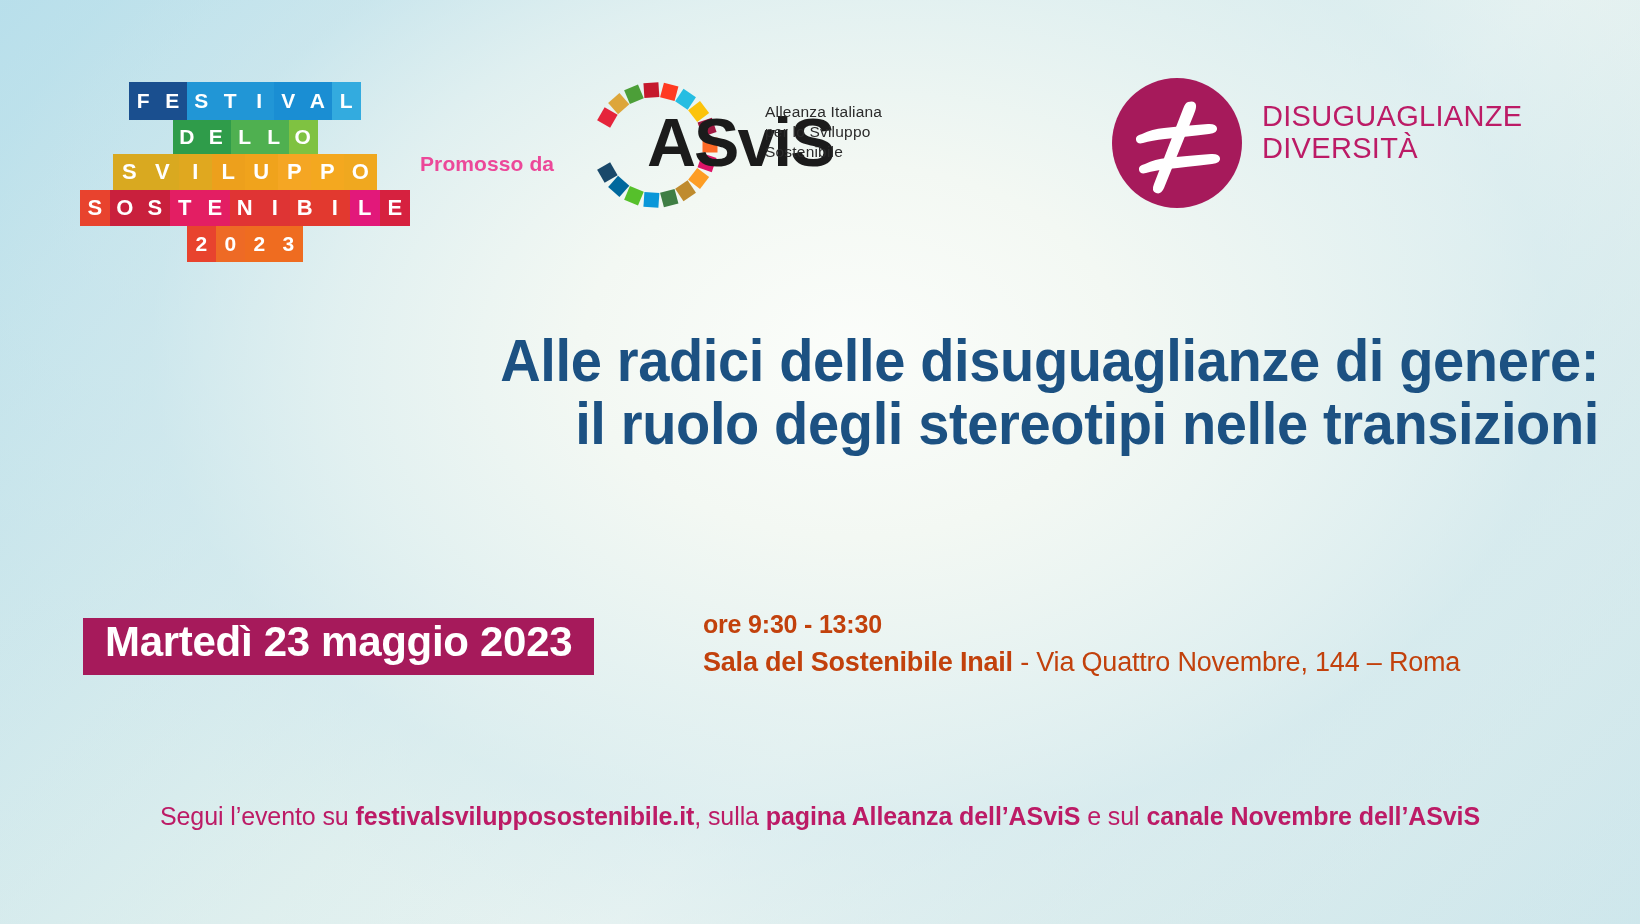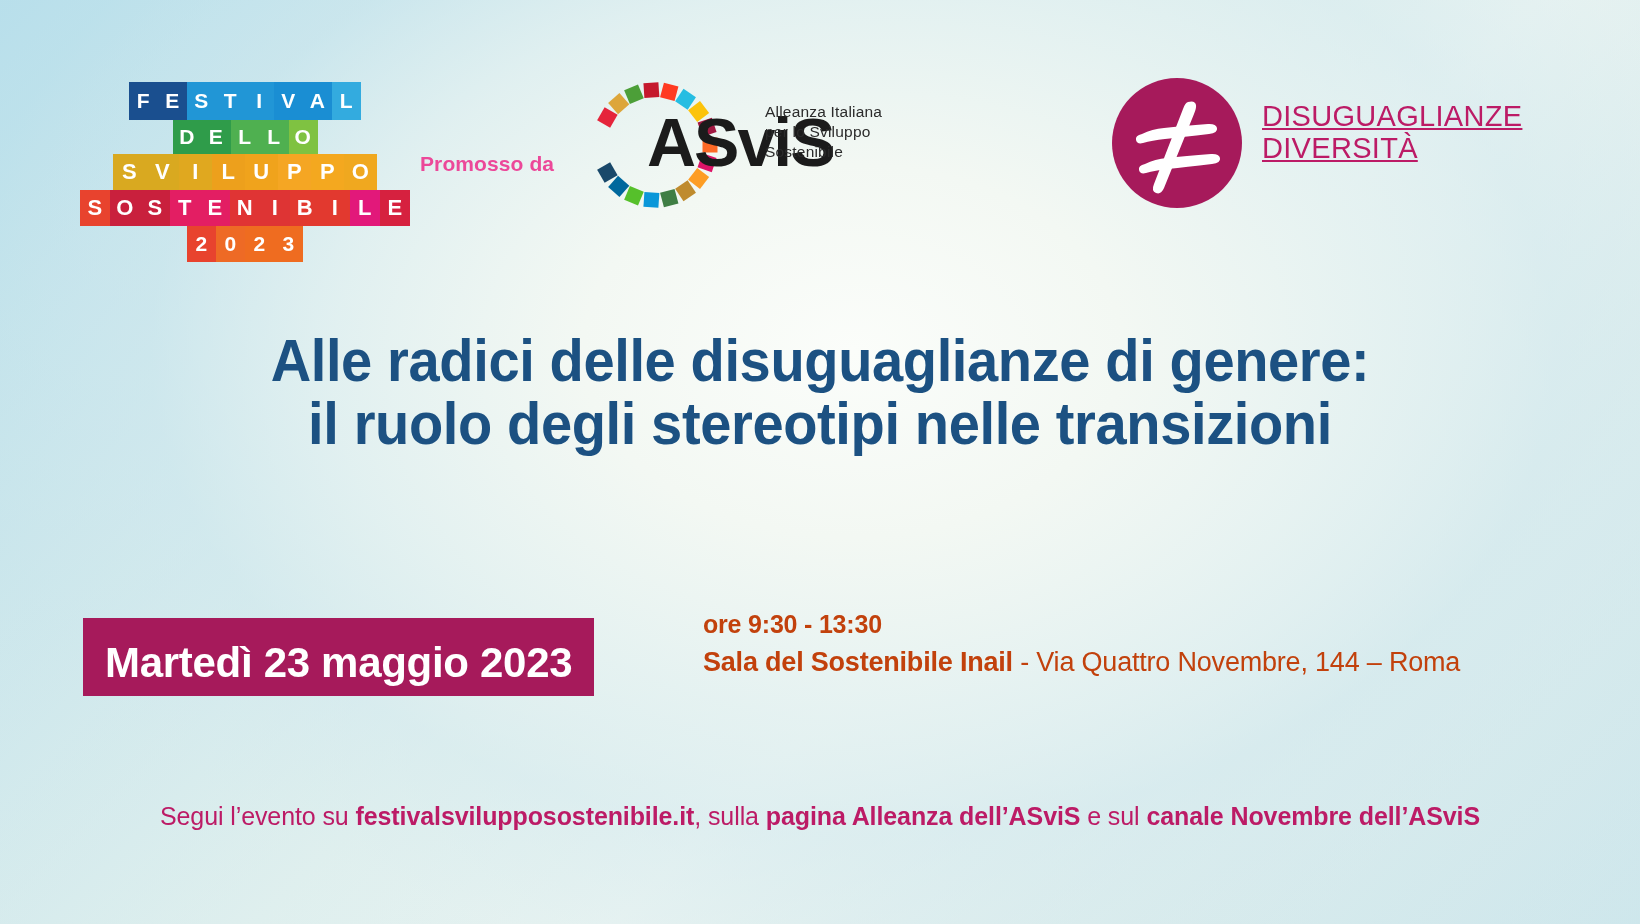--- a/index.html
+++ b/index.html
@@ -127,30 +127,29 @@
     font-size: 29px;
     font-weight: 700;
     color: #17365c;
     letter-spacing: 0.3px;
   }
   .forum-line2, .forum-line3 {
     font-size: 29px;
     font-weight: 400;
     color: #bc1b66;
     letter-spacing: 0.3px;
-    text-decoration: underline;
   }
 
   
   .title-block {
     position: absolute;
     top: 330px;
     left: 0;
     width: 1640px;
-    text-align: center;
+    text-align: right;
   }
   .title-line {
     font-family: "Liberation Sans Narrow", "Liberation Sans", sans-serif;
     font-size: 59px;
     font-weight: 700;
     color: #1c5182;
     line-height: 1.07;
     letter-spacing: -0.4px;
     transform: scaleX(0.95);
   }
@@ -162,21 +161,21 @@
     left: 0;
     width: 1640px;
     height: 90px;
   }
   .date-badge {
     position: absolute;
     left: 83px;
     top: 10px;
     background: #a61a5b;
     color: #ffffff;
-    padding: 23px 22px 11px 22px;
+    padding: 2px 22px 11px 22px;
     font-size: 42px;
     font-weight: 700;
     line-height: 1.05;
     letter-spacing: -0.3px;
     white-space: nowrap;
   }
   .when-where {
     position: absolute;
     left: 703px;
     top: 0px;

